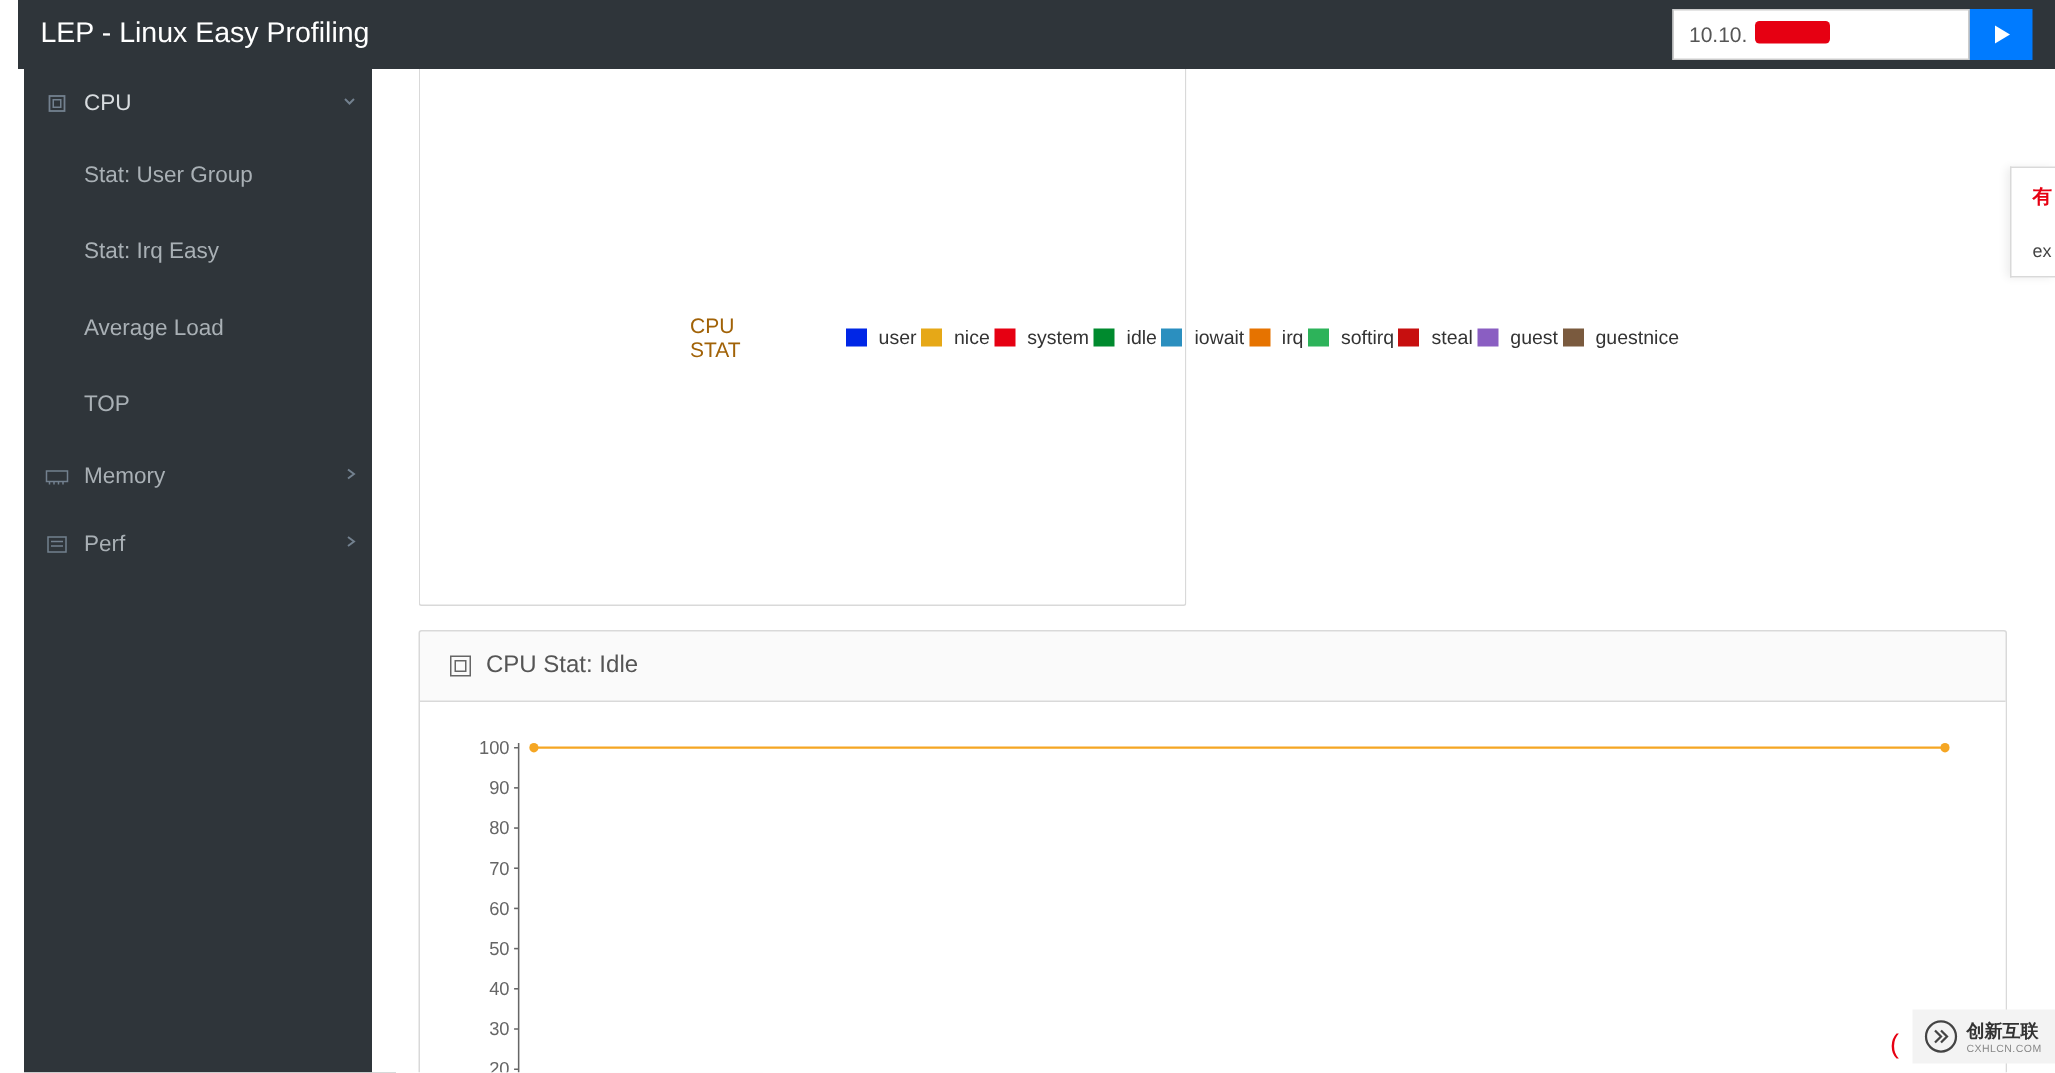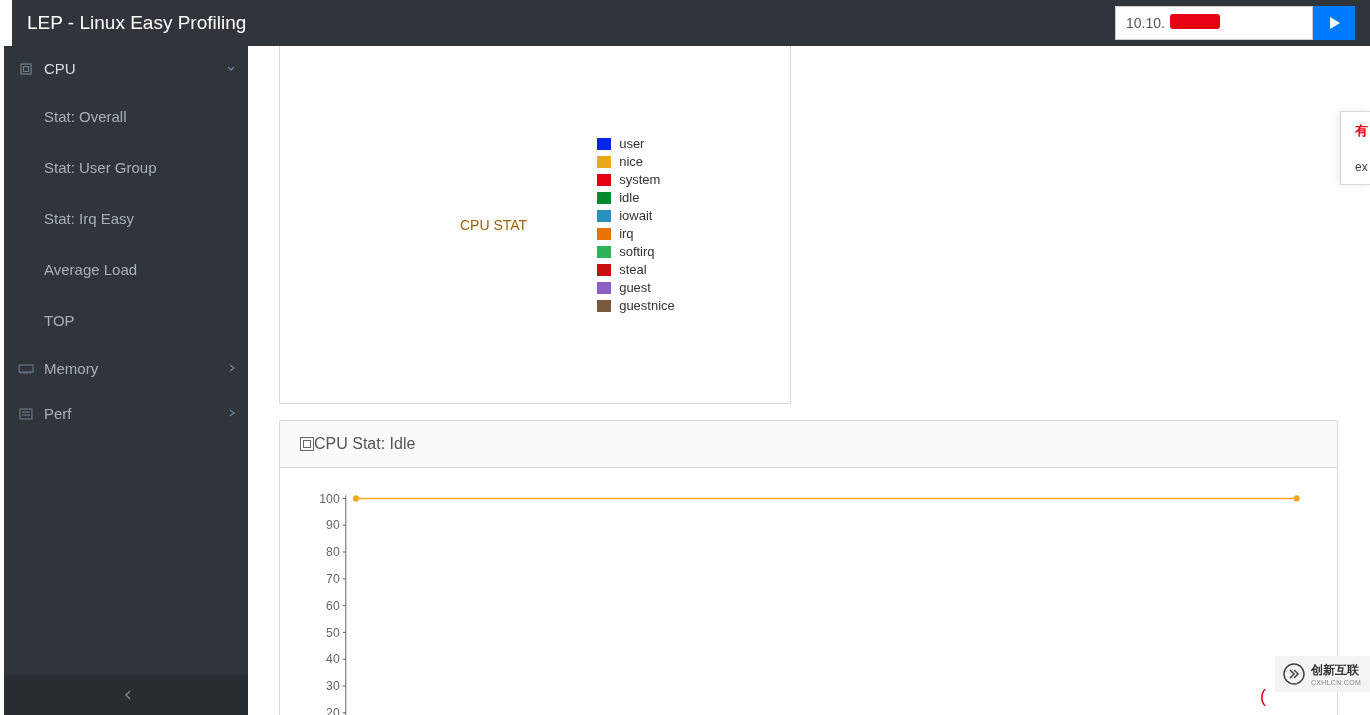--- a/index.html
+++ b/index.html
@@ -66,26 +66,26 @@
       align-items: center;
       justify-content: center;
       cursor: pointer;
     }
     .play-button svg { fill: #fff; }
 
     
     .sidebar {
       position: absolute;
       top: 46px;
-      left: 4px;
+      left: 16px;
       width: 248px;
       bottom: 0;
       background: #2f353a;
       display: flex;
-      flex-direction: column;
+      flex-direction: row;
     }
     .sidebar-content {
       flex: 1;
       overflow-y: auto;
     }
     .nav-item {
       display: flex;
       align-items: center;
       padding: 14px 16px 14px 14px;
       color: #a9b0b5;
@@ -161,21 +161,21 @@
       height: 100%;
       padding-left: 180px;
     }
     .chart-title {
       font-size: 14px;
       color: #a16207;
       margin-right: 70px;
     }
     .legend {
       display: flex;
-      flex-direction: column;
+      flex-direction: row;
       gap: 3px;
     }
     .legend-row {
       display: flex;
       align-items: center;
       gap: 8px;
       font-size: 13px;
       color: #333;
     }
     .legend-swatch {
@@ -192,20 +192,21 @@
       right: 32px;
       border: 1px solid #d9d9d9;
       border-radius: 2px;
       background: #fafafa;
     }
     .card2-header {
       padding: 14px 20px;
       border-bottom: 1px solid #d9d9d9;
       display: flex;
       align-items: center;
+      gap: 10px;
       color: #555;
       font-size: 16px;
     }
     .cpu-icon {
       width: 14px;
       height: 14px;
       border: 1.5px solid #666;
       position: relative;
       display: inline-block;
     }
@@ -249,21 +250,21 @@
       margin-bottom: 20px;
     }
     .side-tab-line {
       color: #444;
       font-size: 12px;
     }
 
     
     .watermark {
       position: absolute;
-      bottom: 23px;
+      bottom: 6px;
       right: 0px;
       width: 95px;
       height: 36px;
       display: flex;
       align-items: center;
       padding: 4px 6px;
       background: #f3f3f3;
     }
     .watermark-logo {
       width: 26px; height: 26px;
@@ -314,21 +315,20 @@
         </span>
         <span>CPU</span>
       </div>
       <span class="arrow">
         <svg width="10" height="10" viewBox="0 0 10 10">
             <polyline points="2,4 5,7 8,4" fill="none" stroke="#73818f" stroke-width="1.3"></polyline>
           </svg>
       </span>
     </div>
     <ul class="nav-sub">
-      <li class="nav-sub-item"><span>Stat: Overall</span></li>
       <li class="nav-sub-item"><span>Stat: User Group</span></li>
       <li class="nav-sub-item"><span>Stat: Irq Easy</span></li>
       <li class="nav-sub-item"><span>Average Load</span></li>
       <li class="nav-sub-item"><span>TOP</span></li>
     </ul>
 
     <div class="nav-item">
       <div class="left">
         <span class="icon">
           <svg width="16" height="12" viewBox="0 0 16 12">

